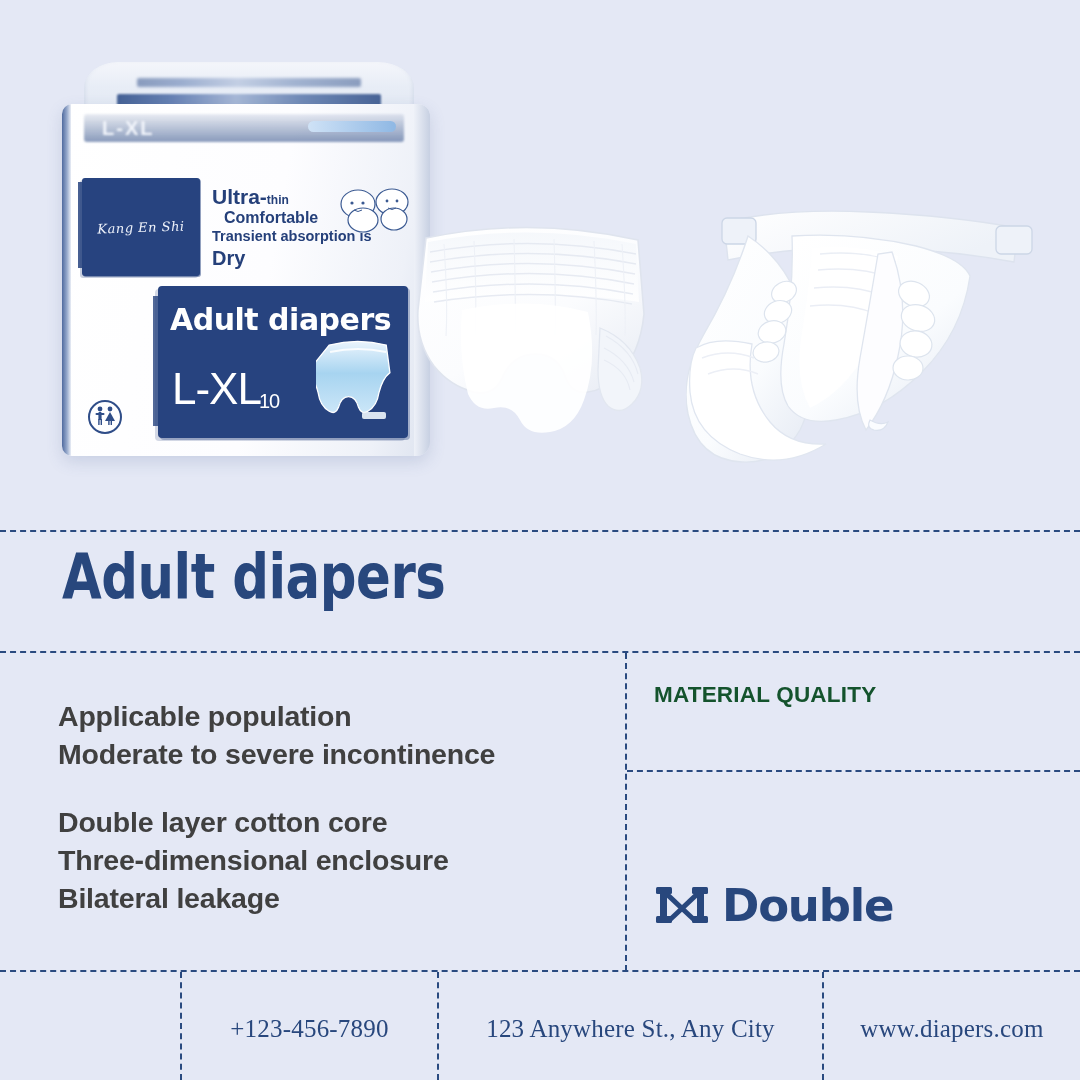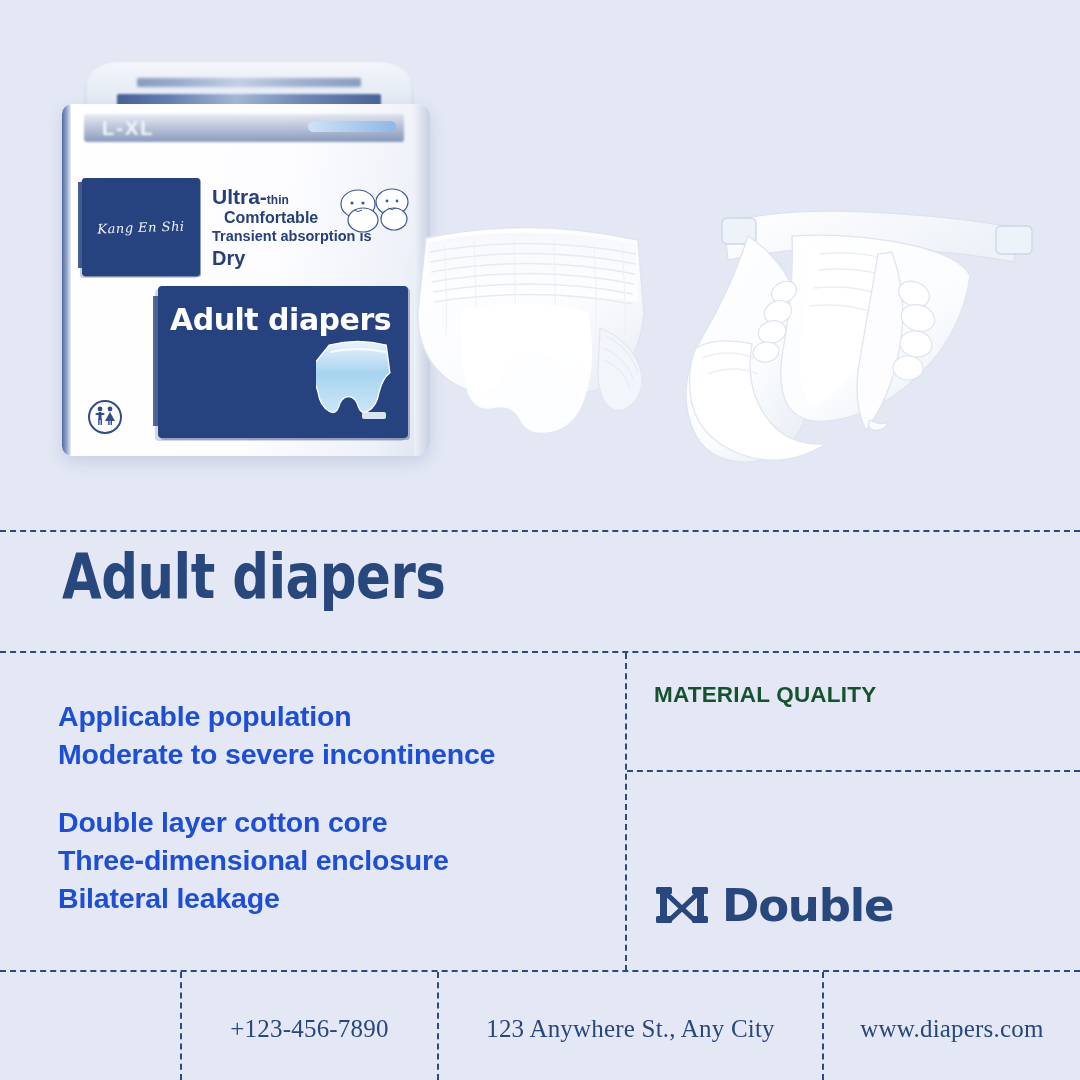--- a/index.html
+++ b/index.html
@@ -264,21 +264,21 @@
     transform: scaleX(.92);
     transform-origin: left center;
     white-space: nowrap;
   }
 
   .left-specs {
     position: absolute;
     left: 58px;
     top: 698px;
     width: 545px;
-    color: #1d4ed8;
+    color: #404040;
     font-size: 28.5px;
     font-weight: 700;
     line-height: 1.33;
     letter-spacing: -.2px;
   }
   .spec-group { margin: 0 0 30px 0; }
   .spec-group:last-child { margin-bottom: 8px; }
   .spec-line { white-space: nowrap; }
 
   .material-block {
@@ -384,20 +384,23 @@
               <circle cx="67" cy="17" r="1.4"></circle>
           </g>
           <g fill="none" stroke="#3b5a92" stroke-width="1">
             <path d="M24 26 q4 3 8 0"></path>
             <path d="M58 24 q4 3 8 0"></path>
           </g>
         </svg>
 
         <div class="titleplate">
           <div class="plate-title">Adult diapers</div>
+          <div class="plate-size">
+            <span>L-XL</span><sub>10</sub>
+          </div>
           <svg class="plate-thumb" viewBox="0 0 82 92">
             <defs>
               <linearGradient id="tg" x1="0" y1="0" x2="0" y2="1">
                 <stop offset="0%" stop-color="#eaf4fd"></stop>
                 <stop offset="45%" stop-color="#a7d4f0"></stop>
                 <stop offset="100%" stop-color="#cbe6f8"></stop>
               </linearGradient>
             </defs>
             <path d="M10 12 q31 -8 62 0 l4 30 q-8 6 -12 22 q-2 14 -12 20 q-7 4 -10 -4 q-3 -12 -11 -12 q-8 0 -11 12 q-3 8 -10 4 q-10 -6 -12 -20 q-4 -16 -12 -22 z" transform="translate(4,0) scale(0.92)" fill="url(#tg)" stroke="#ffffff" stroke-width="1.4"></path>
             <path d="M14 18 q28 -6 56 0" fill="none" stroke="#ffffff" stroke-width="2" opacity=".85"></path>

